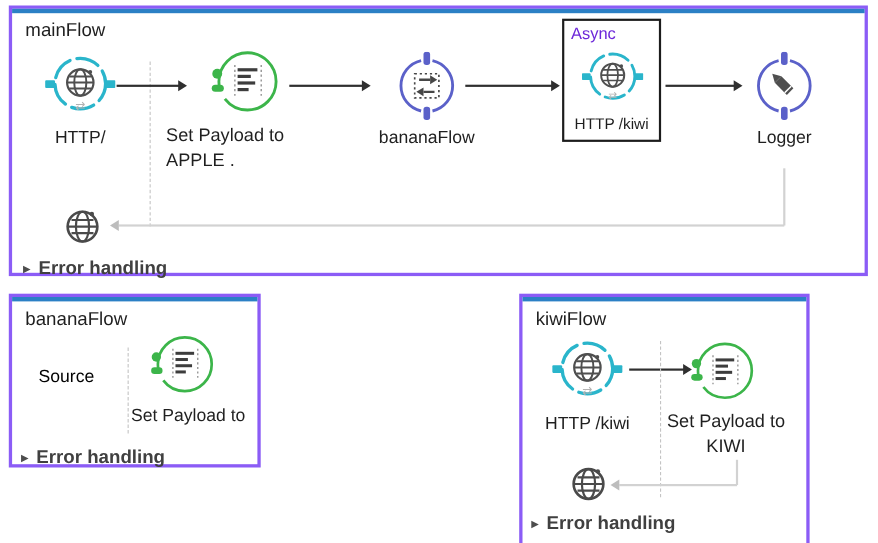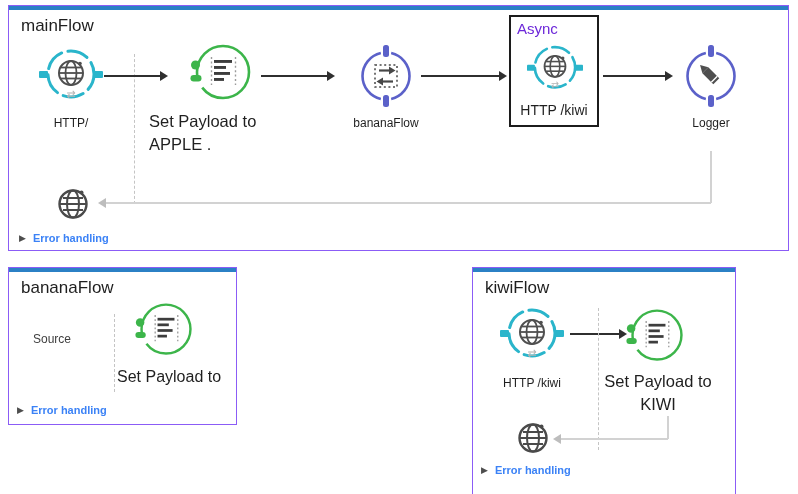--- a/index.html
+++ b/index.html
@@ -1,42 +1,42 @@
 <!DOCTYPE html>
 <html><head>
 <meta charset="utf-8">
 <style>
   html,body{margin:0;padding:0;background:#fff;}
   #canvas{
     position:relative;width:798px;height:494px;background:#ffffff;
     font-family:"Liberation Sans",sans-serif;color:#1f1f1f;overflow:hidden;
   }
   .flow{
-    position:absolute;background:#ffffff;border:1px solid #8b5cf6;box-sizing:border-box;
+    position:absolute;background:#ffffff;border:3px solid #8b5cf6;box-sizing:border-box;
   }
   .flow-topbar{position:absolute;top:0;left:0;right:0;height:4px;background:#2b80c5;}
   .flow-title{position:absolute;font-size:17px;color:#1f1f1f;white-space:nowrap;}
-  .lbl{position:absolute;font-size:12px;color:#1f1f1f;text-align:center;line-height:23px;white-space:nowrap;}
+  .lbl{position:absolute;font-size:16px;color:#1f1f1f;text-align:center;line-height:23px;white-space:nowrap;}
   .lbl.left{text-align:left;}
   .icon{position:absolute;}
   .sep{position:absolute;width:0;border-left:1px dashed #c4c4c4;}
   .arrow{position:absolute;height:2px;background:#2f2f2f;}
   .arrow .head{position:absolute;right:-2px;top:-4px;width:0;height:0;
     border-left:8px solid #2f2f2f;border-top:5px solid transparent;border-bottom:5px solid transparent;}
   .retv{position:absolute;width:0;border-left:2px solid #d2d2d2;}
   .reth{position:absolute;height:0;border-top:2px solid #d2d2d2;}
   .rethead{position:absolute;width:0;height:0;
     border-right:8px solid #bdbdbd;border-top:5px solid transparent;border-bottom:5px solid transparent;}
   .errrow{position:absolute;display:flex;align-items:center;gap:7px;cursor:default;}
   .errtri{font-size:9px;color:#4d4d4d;line-height:1;}
-  .errtxt{font-size:11px;font-weight:bold;color:#3b82f6;white-space:nowrap;}
+  .errtxt{font-size:17px;font-weight:bold;color:#404040;white-space:nowrap;}
   .asyncbox{position:absolute;border:2px solid #1c1c1c;background:#fff;box-sizing:border-box;}
   .asynctitle{position:absolute;left:6px;top:3px;font-size:15px;color:#6d28d9;}
   .asynclbl{position:absolute;left:0;width:100%;top:85px;text-align:center;font-size:14px;color:#1f1f1f;white-space:nowrap;}
-  .source-hint{position:absolute;font-size:12px;color:#404040;}
+  .source-hint{position:absolute;font-size:16px;color:#000000;}
   svg.sym{position:absolute;width:0;height:0;}
 </style>
 </head>
 <body>
 
 <svg class="sym" aria-hidden="true">
   <defs>
     <symbol id="sym-http" viewBox="0 0 64 64">
       <rect x="0" y="27" width="9" height="7" rx="1" fill="#2ab5cb"></rect>
       <rect x="55" y="27" width="9" height="7" rx="1" fill="#2ab5cb"></rect>

